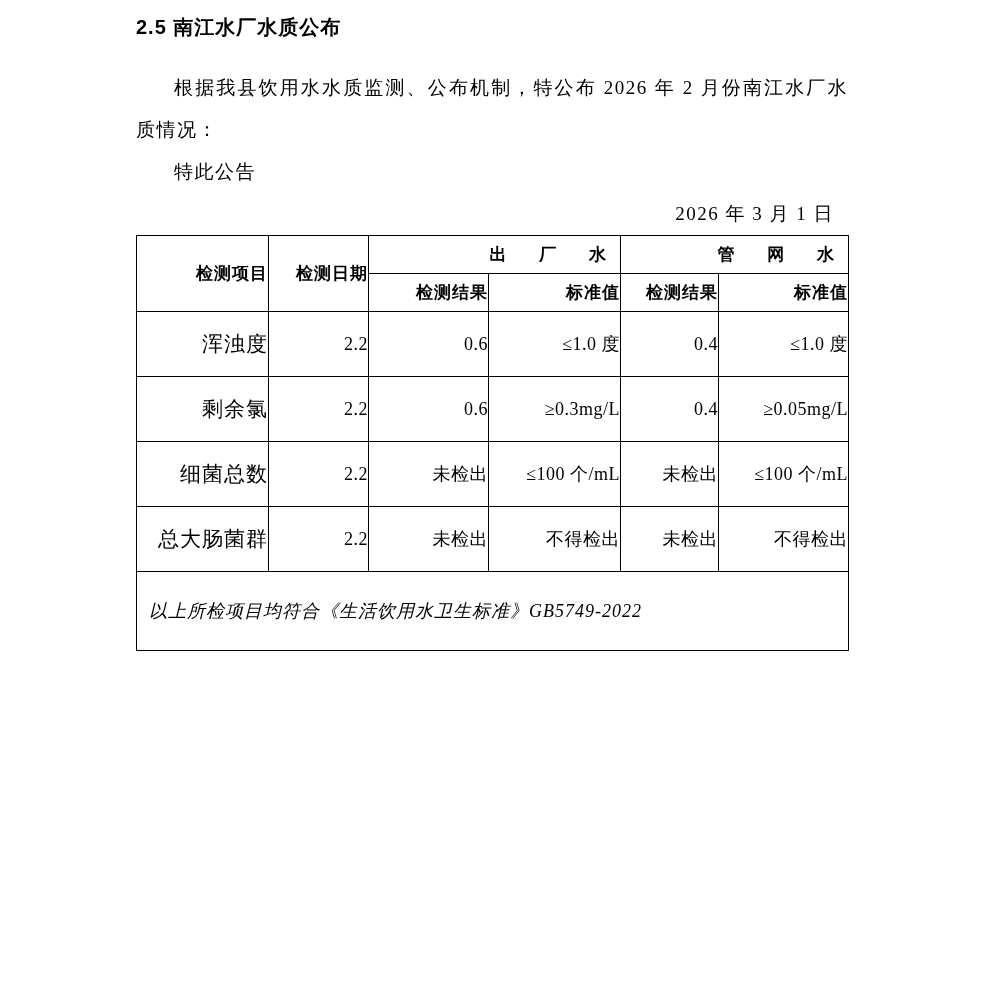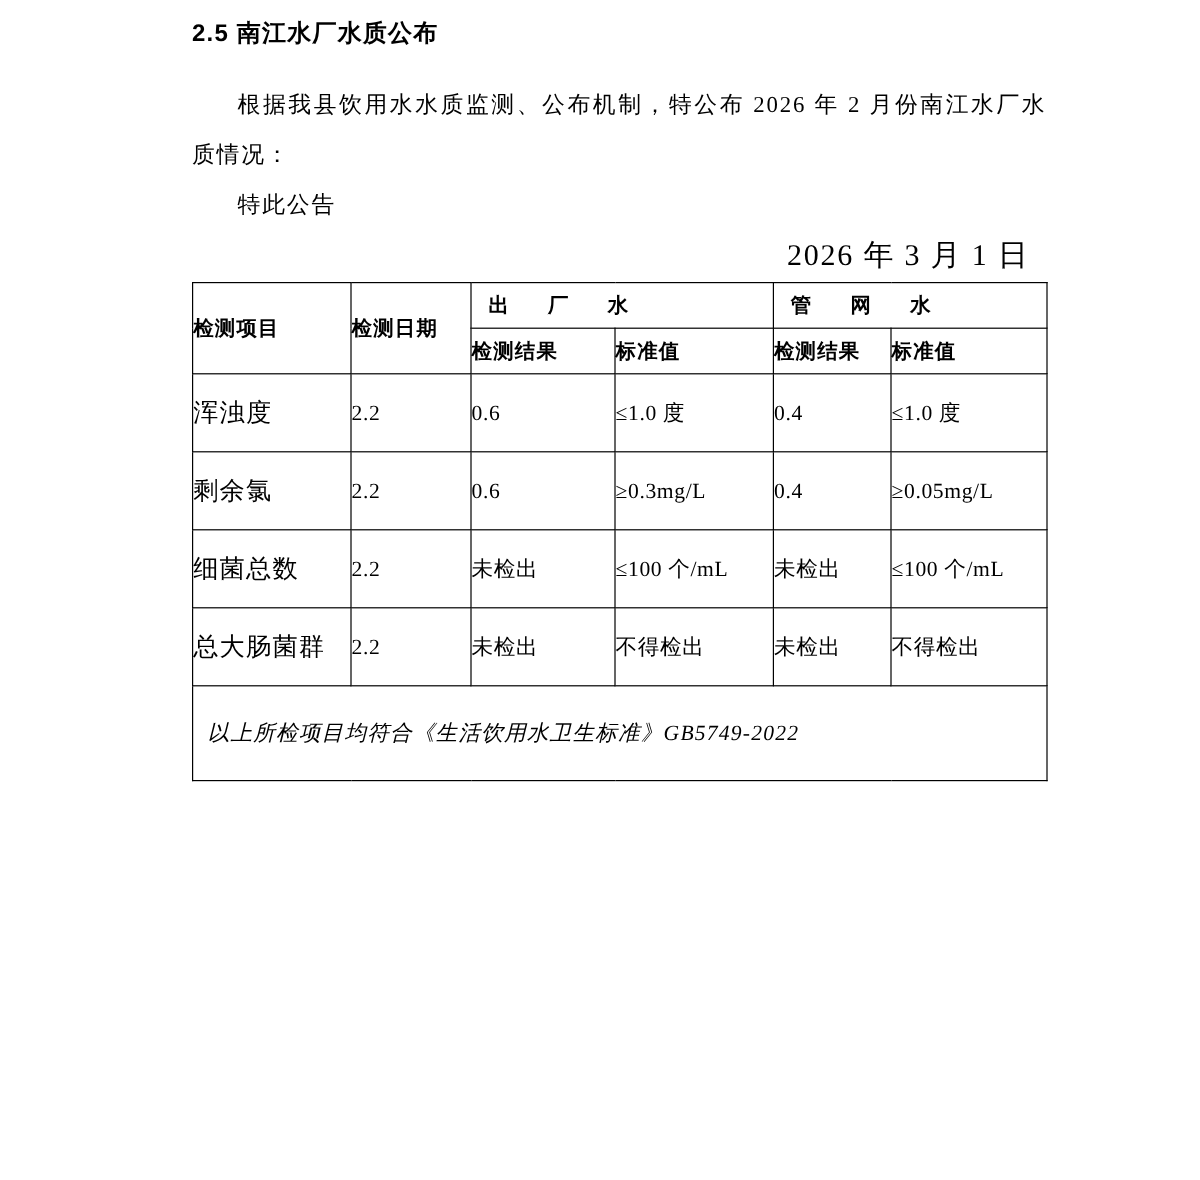--- a/index.html
+++ b/index.html
@@ -10,21 +10,21 @@
   body {
     width: 1000px;
     height: 983px;
     position: relative;
     font-family: "Liberation Serif", "DejaVu Serif", serif;
     color: #000000;
     overflow: hidden;
   }
   .page {
     position: absolute;
-    left: 160px;
+    left: 136px;
     top: 14px;
     width: 712px;
   }
   .doc-heading {
     font-family: "Liberation Sans", "DejaVu Sans", sans-serif;
     font-weight: bold;
     font-size: 20px;
     letter-spacing: 1px;
     margin: 0 0 26px 0;
   }
@@ -38,21 +38,21 @@
   }
   .announce {
     font-size: 19px;
     line-height: 42px;
     letter-spacing: 1.5px;
     text-indent: 2em;
     margin: 0;
     font-family: Liberation Serif, serif;
   }
   .doc-date {
-    font-size: 25px;
+    font-size: 19px;
     line-height: 42px;
     letter-spacing: 1.5px;
     text-align: right;
     padding-right: 14px;
     margin: 0 0 0 0;
   }
   .table-caption {
     font-family: "Liberation Sans", "DejaVu Sans", sans-serif;
     font-weight: bold;
     font-size: 20px;
@@ -60,21 +60,21 @@
     margin: 64px 0 24px 0;
   }
   table.report {
     border-collapse: collapse;
     width: 712px;
     table-layout: fixed;
   }
   table.report th,
   table.report td {
     border: 1px solid #000000;
-    text-align: left;
+    text-align: right;
     vertical-align: middle;
     padding: 0;
   }
   table.report th {
     font-family: "Liberation Sans", "DejaVu Sans", sans-serif;
     font-weight: bold;
     font-size: 17px;
     letter-spacing: 1px;
   }
   table.report .group-head {

